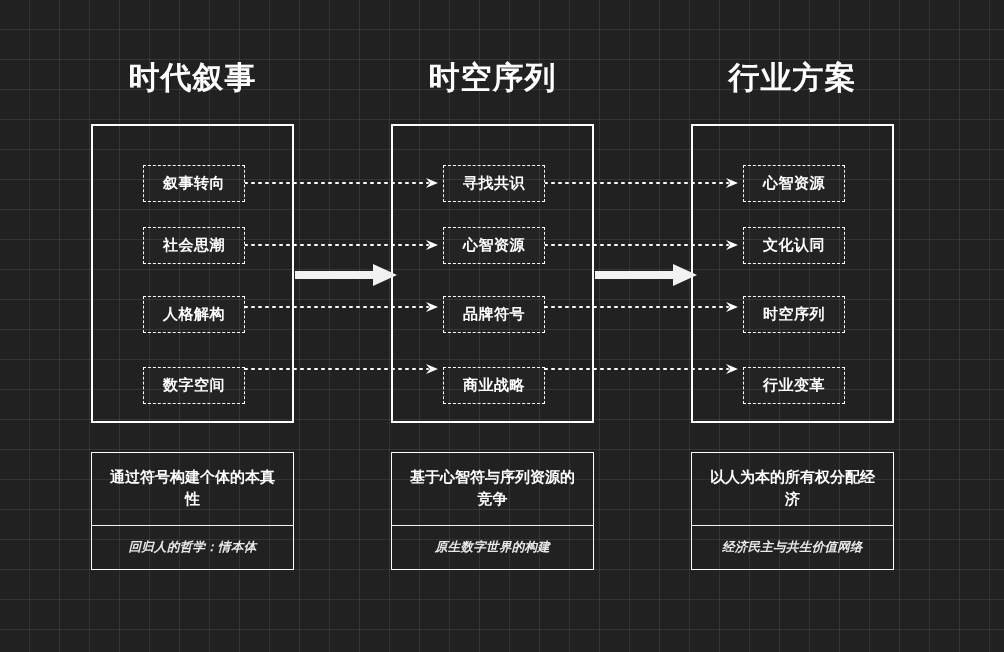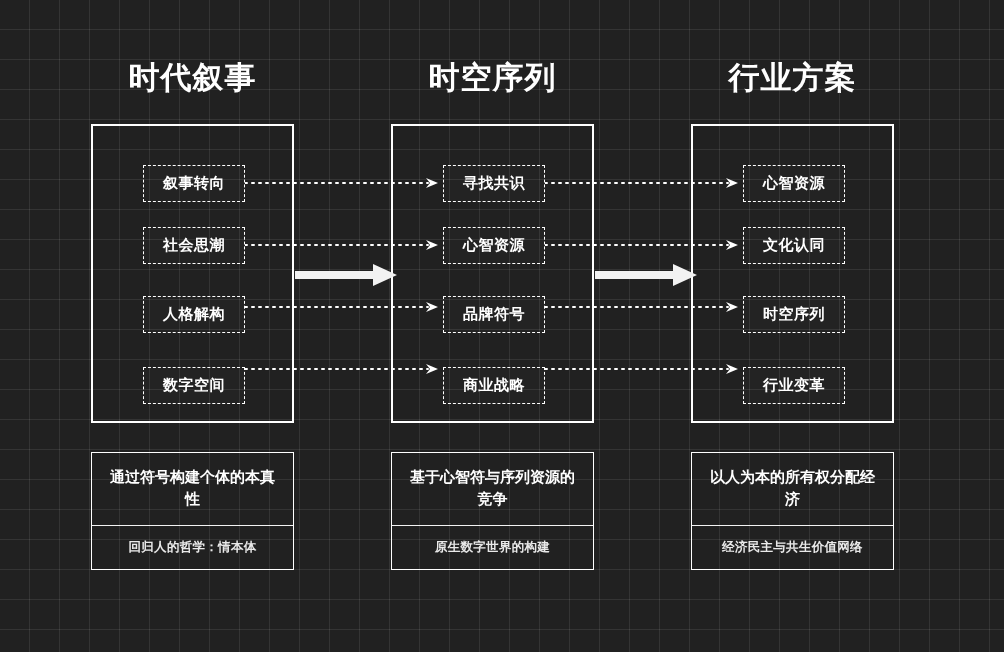--- a/index.html
+++ b/index.html
@@ -96,20 +96,21 @@
     opacity: 0.95;
   }
   .card-sub {
     color: #e9e9e9;
     font-size: 12.5px;
     font-weight: 700;
     text-align: center;
     padding: 13px 8px;
     letter-spacing: 0.3px;
     white-space: nowrap;
+    font-style: italic;
   }
 
   .big-arrow {
     position: absolute;
     height: 22px;
   }
   .dot-conn {
     position: absolute;
     height: 12px;
   }

